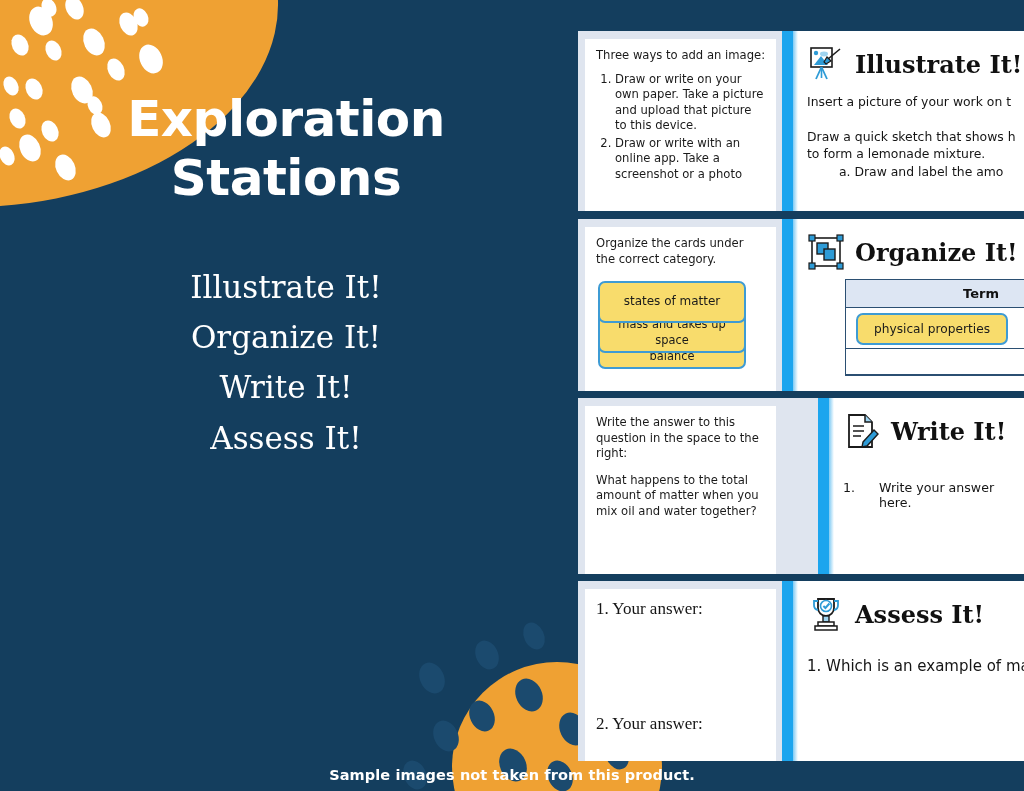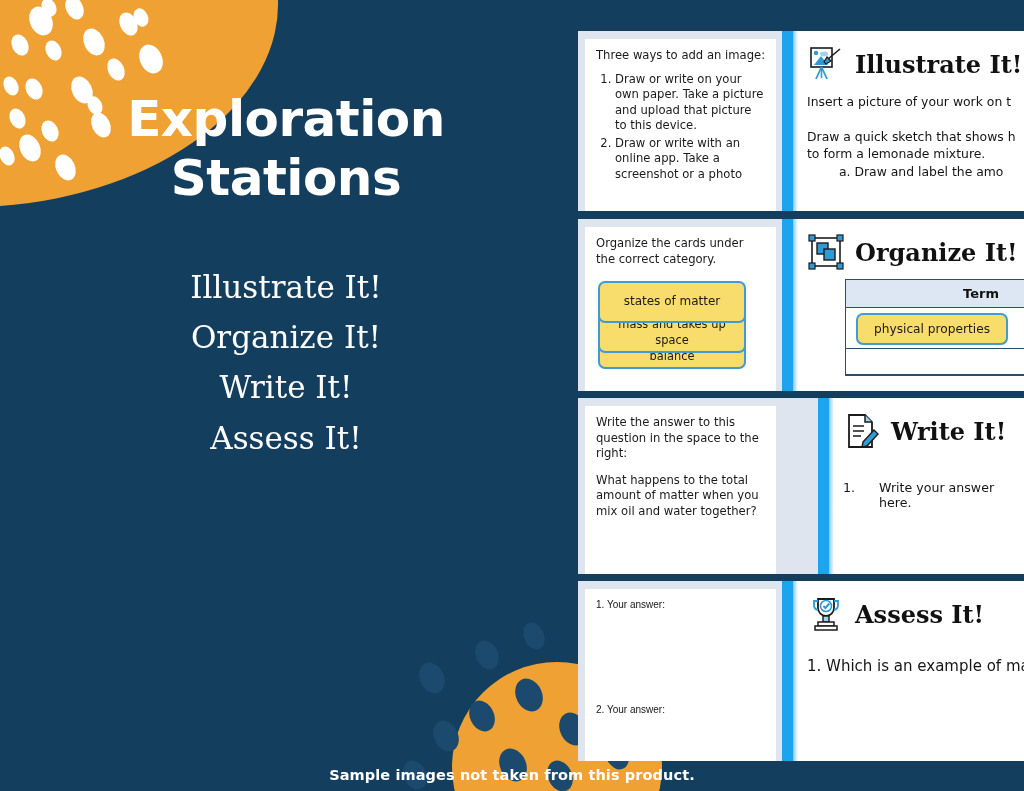--- a/index.html
+++ b/index.html
@@ -130,21 +130,21 @@
     margin-top:26px;font-family:"DejaVu Sans",sans-serif;font-size:12.6px;color:#151515;
     display:flex;gap:24px;
   }
 
   
   .qline{font-family:"DejaVu Sans",sans-serif;font-size:15px;color:#151515;white-space:nowrap;margin-top:20px;}
   .opts{margin-top:9px;margin-left:22px;font-family:"DejaVu Sans",sans-serif;font-size:12.4px;line-height:1.33;color:#151515;}
   .opts div{white-space:nowrap;}
   .opts .cont{margin-left:19px;}
 
-  .ansblock{font-family:Liberation Sans, sans-serif;font-size:10px;color:#151515;}
+  .ansblock{font-family:Liberation Serif, serif;font-size:17px;color:#151515;}
   .ansblock .spacer{height:92px;}
 </style>
 </head>
 <body>
 
 <div class="stage">
 
   <div class="teal-blob"></div>
   <div class="orange-blob"></div>
 

